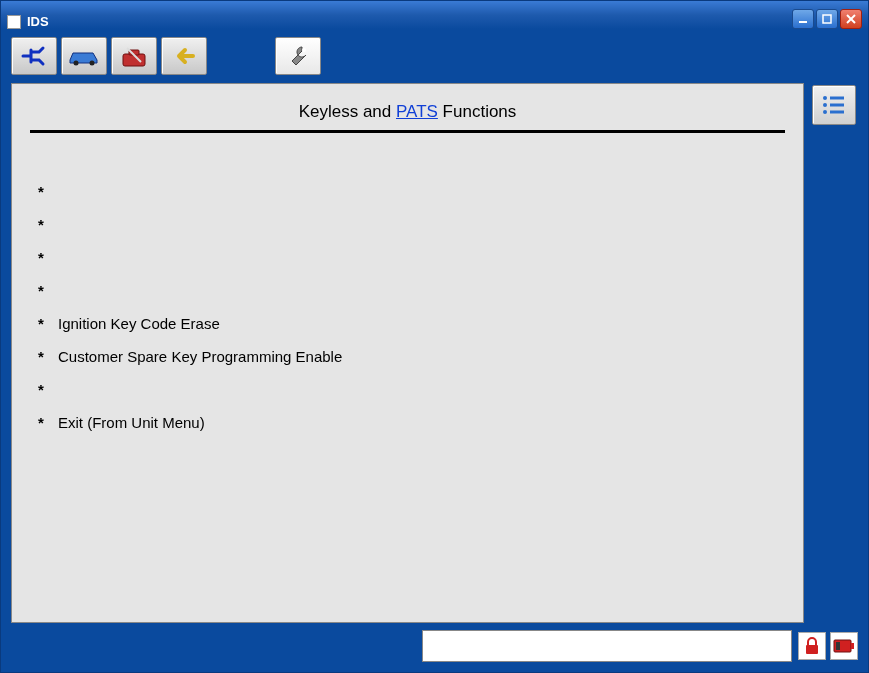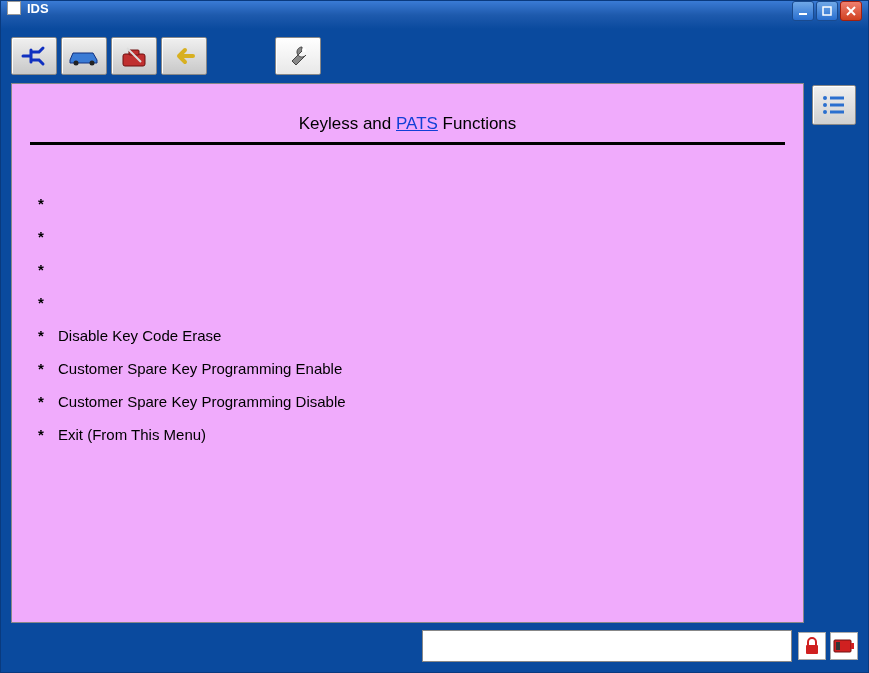--- a/index.html
+++ b/index.html
@@ -16,21 +16,21 @@
     width: 869px;
     height: 673px;
     background: #0a4a9e;
     border: 1px solid #0a3a7e;
     position: relative;
   }
   .titlebar {
     height: 28px;
     background: linear-gradient(to bottom, #3a7bd5 0%, #1e5aad 50%, #0a4a9e 100%);
     display: flex;
-    align-items: flex-start;
+    align-items: flex-end;
     padding: 0 6px;
     color: #fff;
     font-size: 13px;
     font-weight: bold;
   }
   .titlebar .app-icon {
     width: 14px;
     height: 14px;
     background: #fff;
     margin-right: 6px;
@@ -87,23 +87,23 @@
     background: linear-gradient(to bottom, #fff, #e8e8e8);
   }
   .gap { width: 60px; }
   .content-wrap {
     display: flex;
     gap: 6px;
     height: 540px;
   }
   .main-panel {
     flex: 1;
-    background: #f0abfc;
+    background: #e5e5e5;
     border: 1px solid #888;
-    padding: 26px 18px 18px 18px;
+    padding: 14px 18px 18px 18px;
     position: relative;
   }
   .page-title {
     text-align: center;
     font-size: 17px;
     font-family: "Comic Sans MS", "Segoe Print", cursive, sans-serif;
     margin: 4px 0 8px 0;
   }
   .page-title a {
     color: #103fd6;
@@ -263,33 +263,32 @@
             <span class="bullet">*</span>
           </div>
           <div class="menu-item">
             <span class="bullet">*</span>
           </div>
           <div class="menu-item">
             <span class="bullet">*</span>
           </div>
           <div class="menu-item">
             <span class="bullet">*</span>
-            <span>Disable Key Code Erase</span>
+            <span>Ignition Key Code Erase</span>
           </div>
           <div class="menu-item">
             <span class="bullet">*</span>
             <span>Customer Spare Key Programming Enable</span>
           </div>
           <div class="menu-item">
             <span class="bullet">*</span>
-            <span>Customer Spare Key Programming Disable</span>
-          </div>
-          <div class="menu-item">
-            <span class="bullet">*</span>
-            <span>Exit (From This Menu)</span>
+          </div>
+          <div class="menu-item">
+            <span class="bullet">*</span>
+            <span>Exit (From Unit Menu)</span>
           </div>
         </div>
       </div>
 
       <div class="side-panel">
         <div class="side-btn" title="Menu List">
           <svg width="28" height="24">
             <circle cx="5" cy="5" r="2" fill="#2a6fcf"></circle>
             <line x1="10" y1="5" x2="24" y2="5" stroke="#2a6fcf" stroke-width="3"></line>
             <circle cx="5" cy="12" r="2" fill="#2a6fcf"></circle>

